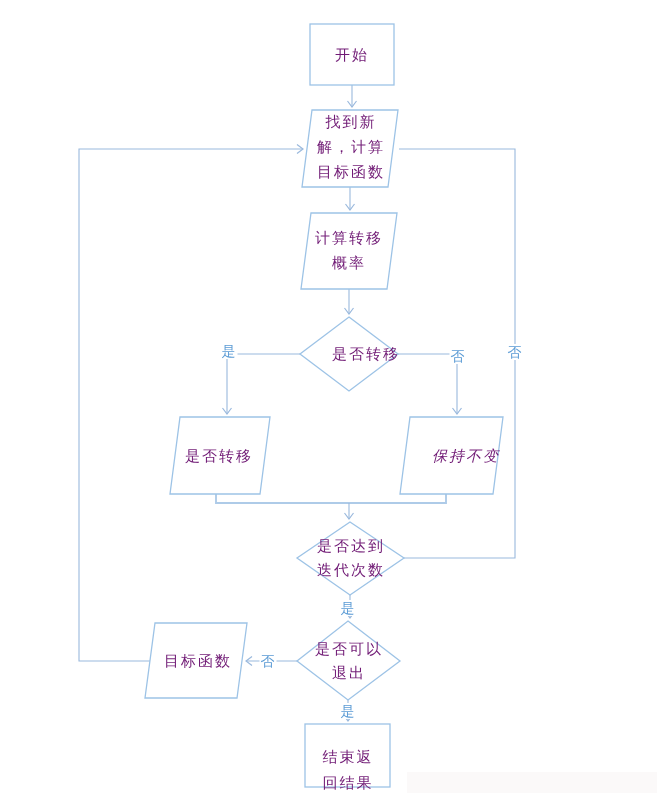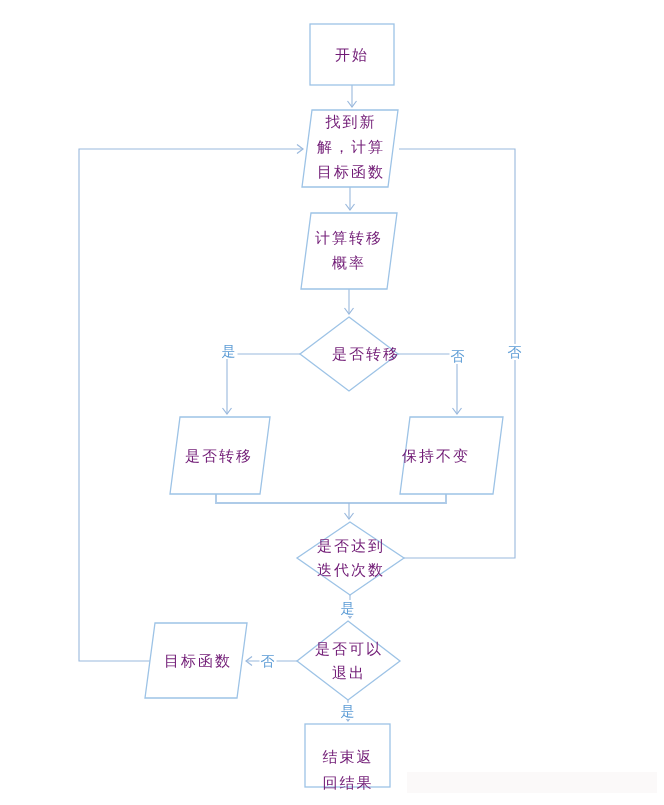--- a/index.html
+++ b/index.html
@@ -96,21 +96,21 @@
   </svg>
 
   <div class="node-label" style="left:352px; top:55px;">开始</div>
   <div class="node-label" style="left:351px; top:148px;font-family:Liberation Mono, monospace;">找到新
 解，计算
 目标函数</div>
   <div class="node-label" style="left:349px; top:251px;">计算转移
 概率</div>
   <div class="node-label" style="left:342px; top:354px;margin-left:24px;">是否转移</div>
   <div class="node-label" style="left:219px; top:456px;">是否转移</div>
-  <div class="node-label" style="left:436px; top:456px;">保持不变</div>
+  <div class="node-label" style="left:466px; top:456px;font-style:italic;">保持不变</div>
   <div class="node-label tight" style="left:349px; top:661px;">是否可以
 退出</div>
   <div class="node-label tight" style="left:351px; top:558px;">是否达到
 迭代次数</div>
   <div class="node-label" style="left:198px; top:661px;">目标函数</div>
   <div class="node-label" style="left:348px; top:726px; line-height:26px;margin-top:44px;">结束返
 回结果</div>
 
   <div class="edge-label" style="left:229px; top:351px;">是</div>
   <div class="edge-label" style="left:458px; top:356px;">否</div>

